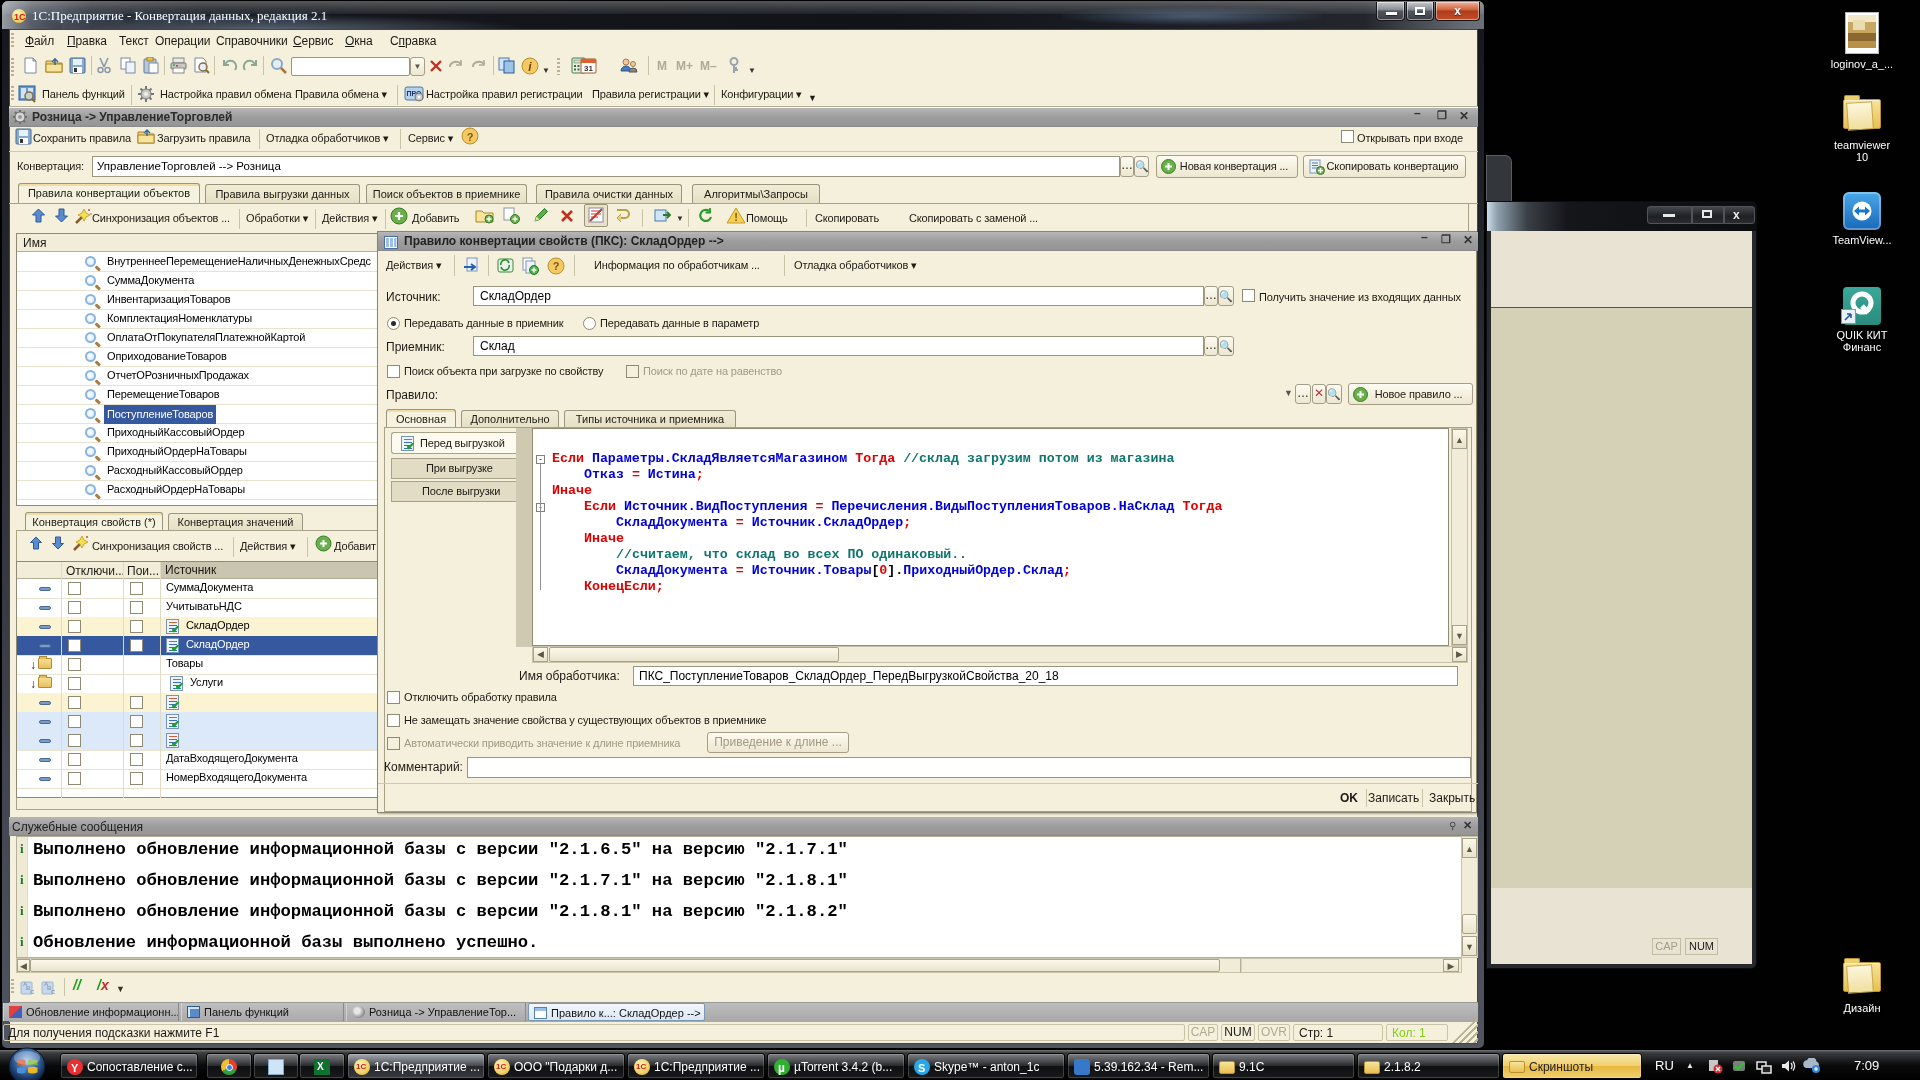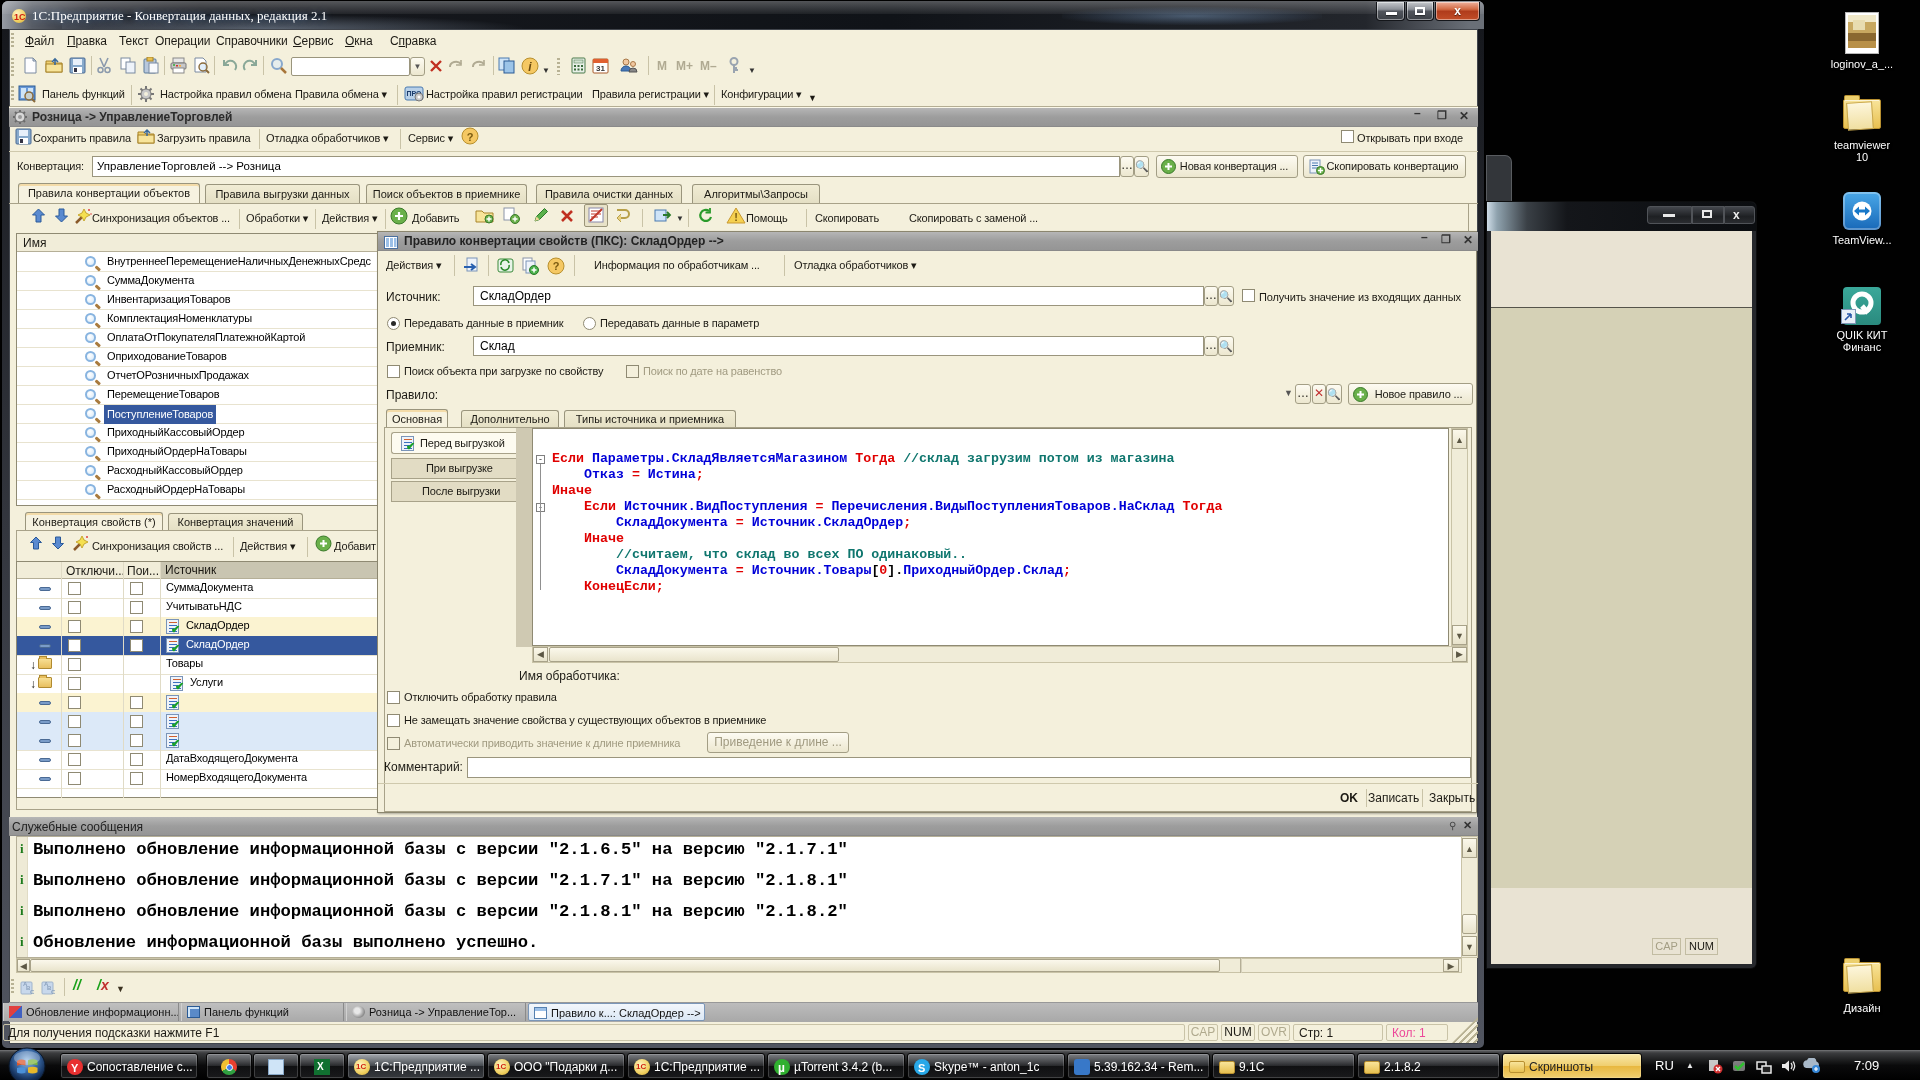--- a/index.html
+++ b/index.html
@@ -219,21 +219,21 @@
             <rect x="4" y="3" width="9" height="3" fill="#cfe0cf" stroke="#4a7a4a" stroke-width="0.5"></rect>
             <g fill="#3a6a3a">
               <rect x="4" y="8" width="2" height="2"></rect>
               <rect x="7.5" y="8" width="2" height="2"></rect>
               <rect x="11" y="8" width="2" height="2"></rect>
               <rect x="4" y="11.5" width="2" height="2"></rect>
               <rect x="7.5" y="11.5" width="2" height="2"></rect>
               <rect x="11" y="11.5" width="2" height="2"></rect>
             </g>
           </svg></div>
-    <div class="abs" style="left:592px;top:57px;width:18px;height:18px;"><svg width="18" height="18">
+    <div class="abs" style="left:580px;top:57px;width:18px;height:18px;"><svg width="18" height="18">
             <rect x="1" y="2" width="15" height="14" rx="1" fill="#fff" stroke="#a85a2a"></rect>
             <rect x="1" y="2" width="15" height="4" fill="#e06030"></rect>
             <text x="8.5" y="14" font-size="8" text-anchor="middle" fill="#333" font-weight="bold">31</text>
           </svg></div>
     <div class="abs" style="left:620px;top:57px;width:19px;height:18px;"><svg width="19" height="18">
             <circle cx="6" cy="5" r="3" fill="#f0c8a0" stroke="#a87848"></circle>
             <path d="M1 14 a5 5 0 0 1 10 0 z" fill="#4a7ab8" stroke="#2a5a94"></path>
             <circle cx="13" cy="7" r="2.5" fill="#f0c8a0" stroke="#a87848"></circle>
             <path d="M9 15 a4 4 0 0 1 8 0 z" fill="#888" stroke="#555"></path>
           </svg></div>
@@ -549,21 +549,21 @@
       <div class="txt" style="left:8px;top:156px;">Правило:</div>
       <div class="txt" style="left:906px;top:156px;font-size:9px;color:#555;">▼</div>
       <div class="btn3" style="left:917px;top:152px;width:16px;height:20px;line-height:16px;">…</div>
       <div class="btn3" style="left:934px;top:152px;width:14px;height:20px;line-height:17px;color:#c03030;">✕</div>
       <div class="btn3" style="left:948px;top:152px;width:16px;height:20px;line-height:18px;font-size:11px;">🔍</div>
       <div class="btn3 t11" style="left:970px;top:151px;width:125px;height:22px;line-height:20px;"><svg width="15" height="15" style="position:absolute;left:4px;top:3px;">
             <circle cx="7.5" cy="7.5" r="7" fill="#6ab04a" stroke="#3a7a2a"></circle>
             <path d="M7.5 4 v7 M4 7.5 h7" stroke="#fff" stroke-width="2"></path>
           </svg><span style="margin-left:16px;">Новое правило ...</span></div>
 
-      <div class="tab active" style="left:8px;top:177px;width:62px;height:19px;line-height:18px;">Основная</div>
+      <div class="tab active" style="left:8px;top:177px;width:70px;height:19px;line-height:18px;">Основная</div>
       <div class="tab" style="left:83px;top:178px;width:98px;height:18px;line-height:17px;">Дополнительно</div>
       <div class="tab" style="left:186px;top:178px;width:172px;height:18px;line-height:17px;">Типы источника и приемника</div>
       <div class="abs" style="left:6px;top:195px;width:1088px;height:385px;border:1px solid #a8a289;background:#f4f0dc;"></div>
 
       <div class="abs" style="left:13px;top:200px;width:126px;height:22px;background:#fdfbf0;border:1px solid #a8a289;border-right:none;border-radius:3px 0 0 3px;">
         <div class="abs doc" style="left:9px;top:3px;"></div>
         <div class="txt t11" style="left:28px;top:4px;">Перед выгрузкой</div>
       </div>
       <div class="abs" style="left:13px;top:226px;width:126px;height:21px;background:#e2dcc4;border:1px solid #a8a289;border-right:none;">
         <div class="txt t11" style="left:34px;top:3px;">При выгрузке</div>
@@ -591,20 +591,21 @@
 
       <div class="sb" style="left:1073px;top:196px;width:17px;height:218px;"></div>
       <div class="sbarrow" style="left:1074px;top:197px;width:15px;height:20px;line-height:20px;">▲</div>
       <div class="sbarrow" style="left:1074px;top:393px;width:15px;height:20px;line-height:20px;">▼</div>
 
       <div class="sb" style="left:154px;top:414px;width:936px;height:17px;"></div>
       <div class="sbarrow" style="left:155px;top:415px;width:15px;height:15px;">◀</div>
       <div class="sbarrow" style="left:1074px;top:415px;width:15px;height:15px;">▶</div>
       <div class="sbthumb" style="left:171px;top:415px;width:290px;height:15px;"></div>
       <div class="txt" style="left:141px;top:437px;">Имя обработчика:</div>
+      <div class="field" style="left:255px;top:434px;width:825px;height:20px;line-height:18px;padding-left:5px;">ПКС_ПоступлениеТоваров_СкладОрдер_ПередВыгрузкойСвойства_20_18</div>
 
       <div class="cb" style="left:9px;top:459px;"></div>
       <div class="txt t11" style="left:26px;top:459px;">Отключить обработку правила</div>
       <div class="cb" style="left:9px;top:482px;"></div>
       <div class="txt t11" style="left:26px;top:482px;">Не замещать значение свойства у существующих объектов в приемнике</div>
       <div class="cb" style="left:9px;top:505px;background:#f4f0dc;"></div>
       <div class="txt t11" style="left:26px;top:505px;color:#a09a80;">Автоматически приводить значение к длине приемника</div>
       <div class="btn3" style="left:329px;top:500px;width:142px;height:21px;line-height:19px;color:#a09a80;">Приведение к длине ...</div>
       <div class="txt" style="left:6px;top:528px;">Комментарий:</div>
       <div class="field" style="left:89px;top:525px;width:1004px;height:21px;"></div>
@@ -755,21 +756,21 @@
 
   <div id="statusbar">
     <div class="abs" style="left:3px;top:1024px;width:1182px;height:17px;border:1px solid #c9c3a7;border-radius:2px;"></div>
     <div class="abs" style="left:8px;top:1026px;font-size:12px;color:#1c1a14;">Для получения подсказки нажмите F1</div>
     <div class="stbox" style="left:1188px;width:30px;">CAP</div>
     <div class="stbox" style="left:1221px;width:34px;color:#1c1a14;">NUM</div>
     <div class="stbox" style="left:1258px;width:32px;">OVR</div>
     <div class="abs" style="left:1293px;top:1024px;width:90px;height:17px;border:1px solid #c9c3a7;border-radius:2px;"></div>
     <div class="abs" style="left:1299px;top:1026px;font-size:12px;color:#1c1a14;">Стр: 1</div>
     <div class="abs" style="left:1386px;top:1024px;width:62px;height:17px;border:1px solid #c9c3a7;border-radius:2px;"></div>
-    <div class="abs" style="left:1392px;top:1026px;font-size:12px;color:#ec4899;">Кол: 1</div>
+    <div class="abs" style="left:1392px;top:1026px;font-size:12px;color:#84cc16;">Кол: 1</div>
   </div>
 
   <div class="abs" style="left:1452px;top:1017px;width:26px;height:26px;background:repeating-linear-gradient(135deg,transparent 0,transparent 3px,#b8b294 3px,#b8b294 5px);clip-path:polygon(100% 0,0 100%,100% 100%);"></div>
 
   <div id="taskbar">
     <div class="abs" style="left:8px;top:-4px;width:38px;height:38px;">
       <svg width="38" height="38">
           <defs>
             <radialGradient id="orb" cx="50%" cy="35%" r="65%">
               <stop offset="0%" stop-color="#9cc2e8"></stop>

